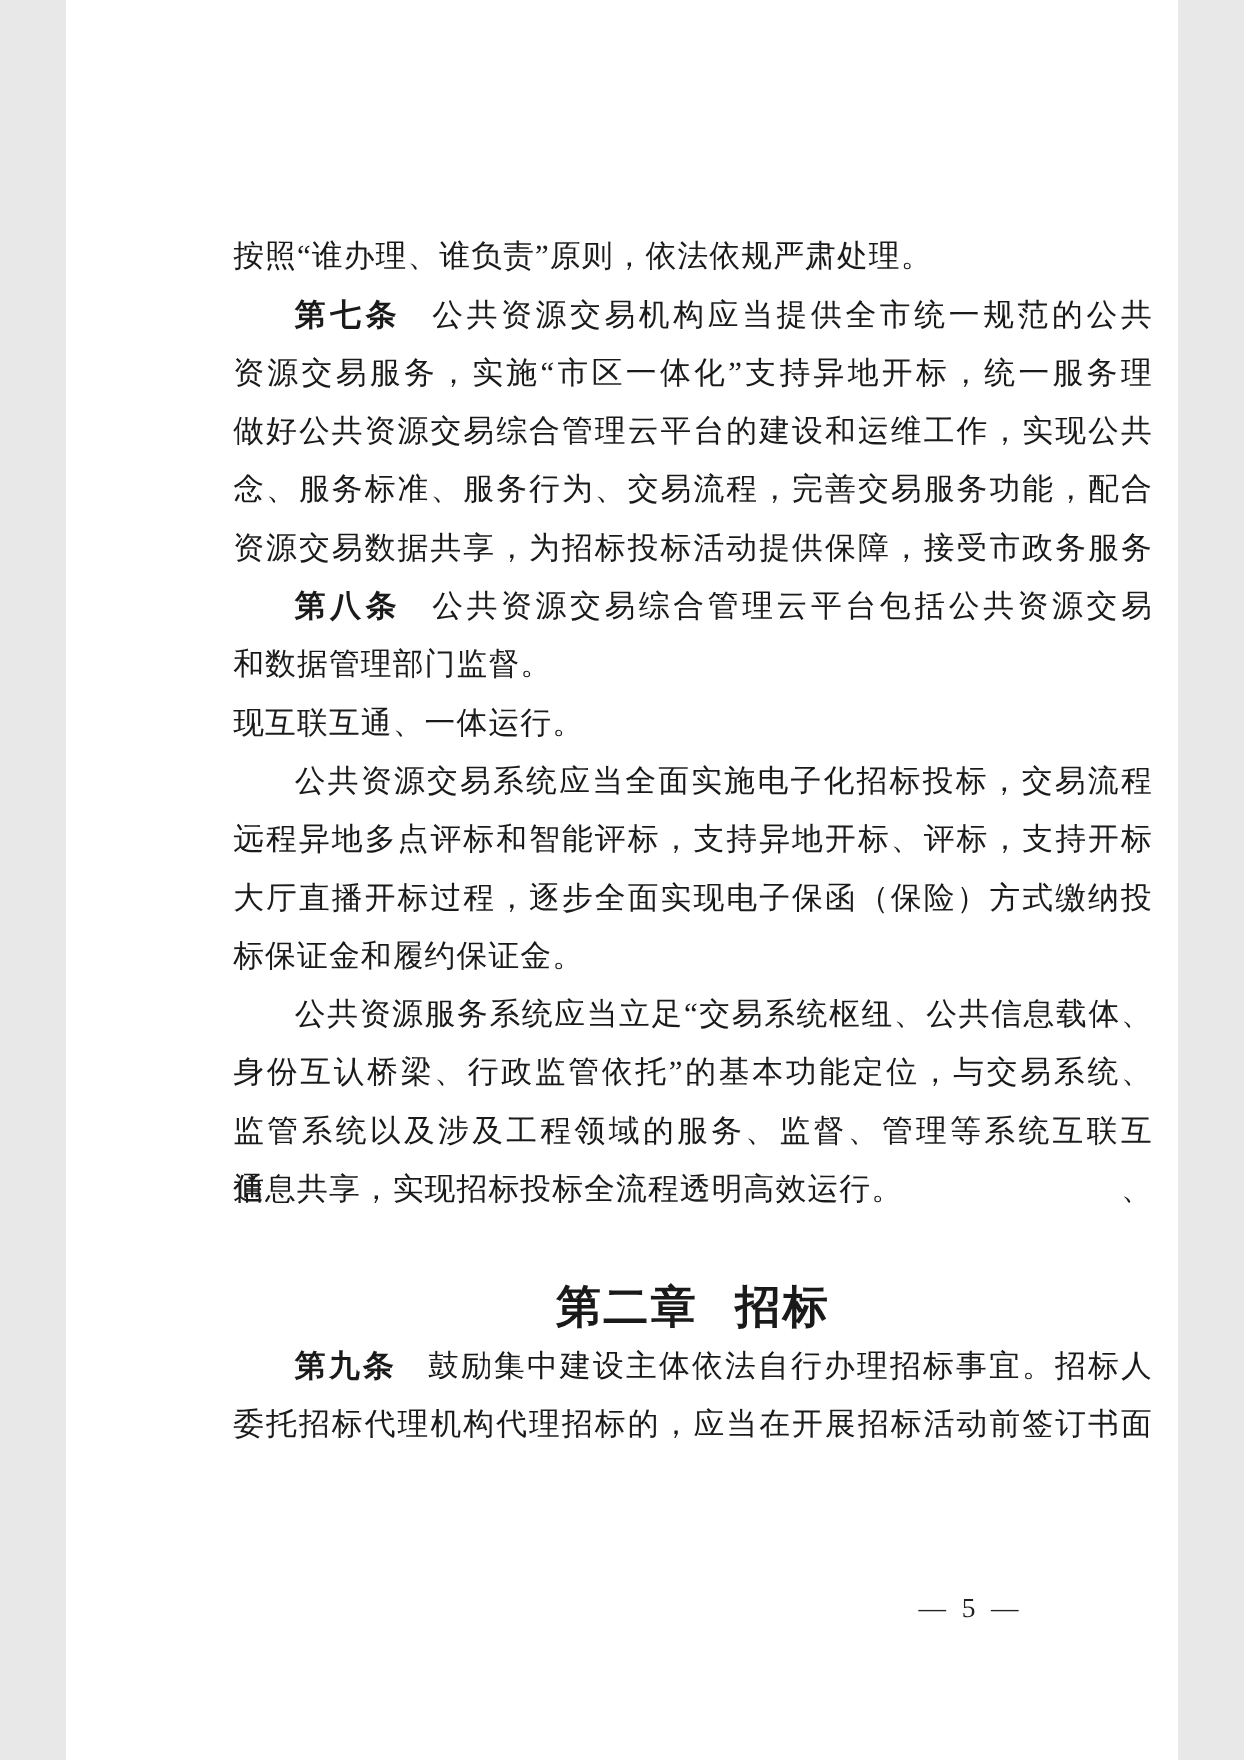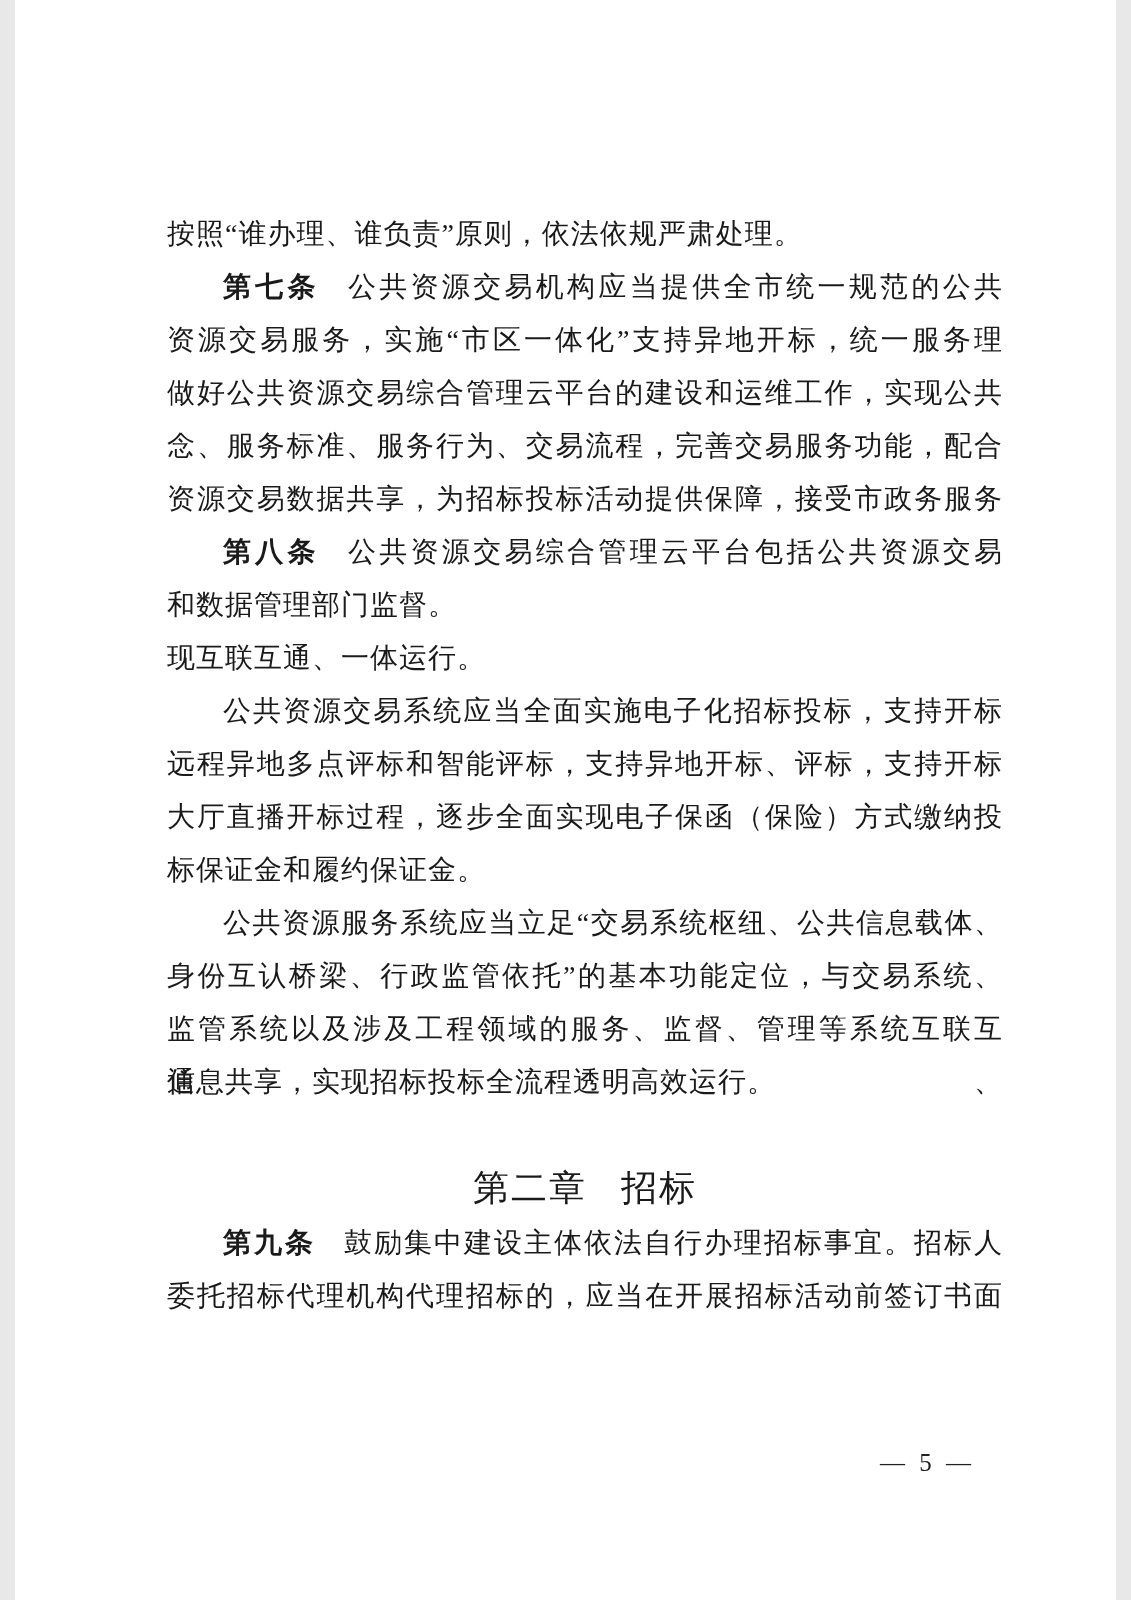--- a/index.html
+++ b/index.html
@@ -2,21 +2,21 @@
 <html><head>
 <meta charset="utf-8">
 <style>
   html, body {
     margin: 0;
     padding: 0;
     background: #e8e8e8;
   }
   .page {
     position: relative;
-    width: 1101px;
+    width: 1011px;
     height: 1600px;
     margin: 0 auto;
     background: #ffffff;
     overflow: hidden;
     font-family: "Liberation Serif", "DejaVu Serif", serif;
     color: #1a1a1a;
   }
   .text-block {
     position: absolute;
     left: 152px;
@@ -45,22 +45,22 @@
     margin-right: 28px;
     letter-spacing: 2px;
   }
   .chapter {
     margin-top: 52px;
     height: 56px;
     line-height: 56px;
     text-align: right;
     text-align-last: center;
     font-family: "Liberation Sans", "DejaVu Sans", sans-serif;
-    font-weight: 400;
-    font-size: 36px;
+    font-weight: 700;
+    font-size: 41px;
     letter-spacing: 2px;
     white-space: nowrap;
   }
   .chapter .chapter-prefix {
     margin-right: 34px;
   }
   .page-number {
     position: absolute;
     top: 1448px;
     right: 141px;
@@ -79,21 +79,21 @@
     <div id="body-lines">
         <div class="line"><span>按照“谁办理、谁负责”原则，依法依规严肃处理。</span></div>
         <div class="line indent fill"><b class="art-num">第七条</b><span>公共资源交易机构应当提供全市统一规范的公共</span></div>
         <div class="line fill"><span>资源交易服务，实施“市区一体化”支持异地开标，统一服务理</span></div>
         <div class="line fill"><span>做好公共资源交易综合管理云平台的建设和运维工作，实现公共</span></div>
         <div class="line fill"><span>念、服务标准、服务行为、交易流程，完善交易服务功能，配合</span></div>
         <div class="line fill"><span>资源交易数据共享，为招标投标活动提供保障，接受市政务服务</span></div>
         <div class="line indent fill"><b class="art-num">第八条</b><span>公共资源交易综合管理云平台包括公共资源交易</span></div>
         <div class="line"><span>和数据管理部门监督。</span></div>
         <div class="line"><span>现互联互通、一体运行。</span></div>
-        <div class="line indent fill"><span>公共资源交易系统应当全面实施电子化招标投标，支持开标</span></div>
+        <div class="line indent fill"><span>公共资源交易系统应当全面实施电子化招标投标，交易流程</span></div>
         <div class="line fill"><span>远程异地多点评标和智能评标，支持异地开标、评标，支持开标</span></div>
         <div class="line fill"><span>大厅直播开标过程，逐步全面实现电子保函（保险）方式缴纳投</span></div>
         <div class="line"><span>标保证金和履约保证金。</span></div>
         <div class="line indent fill"><span>公共资源服务系统应当立足“交易系统枢纽、公共信息载体、</span></div>
         <div class="line fill"><span>身份互认桥梁、行政监管依托”的基本功能定位，与交易系统、</span></div>
         <div class="line fill"><span>监管系统以及涉及工程领域的服务、监督、管理等系统互联互通、</span></div>
         <div class="line"><span>信息共享，实现招标投标全流程透明高效运行。</span></div>
       </div>
     <div class="chapter">
       <span class="chapter-prefix">第二章</span><span>招标</span>

